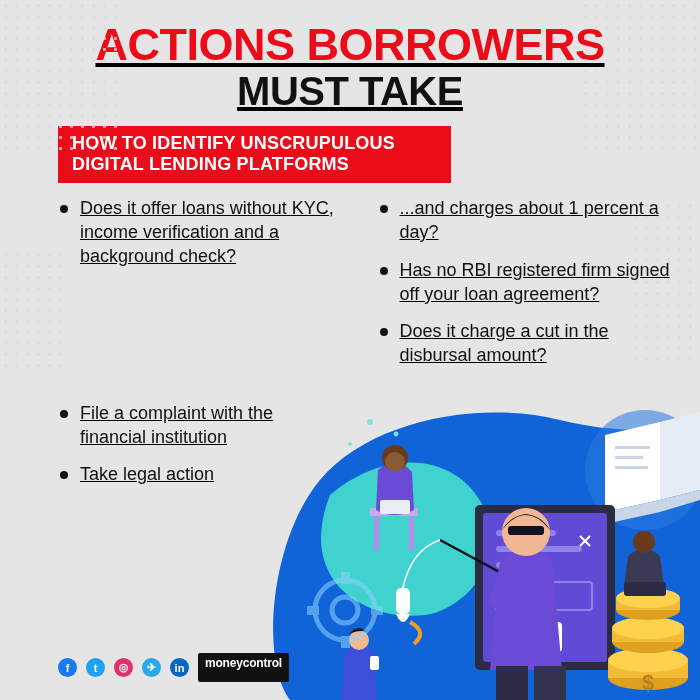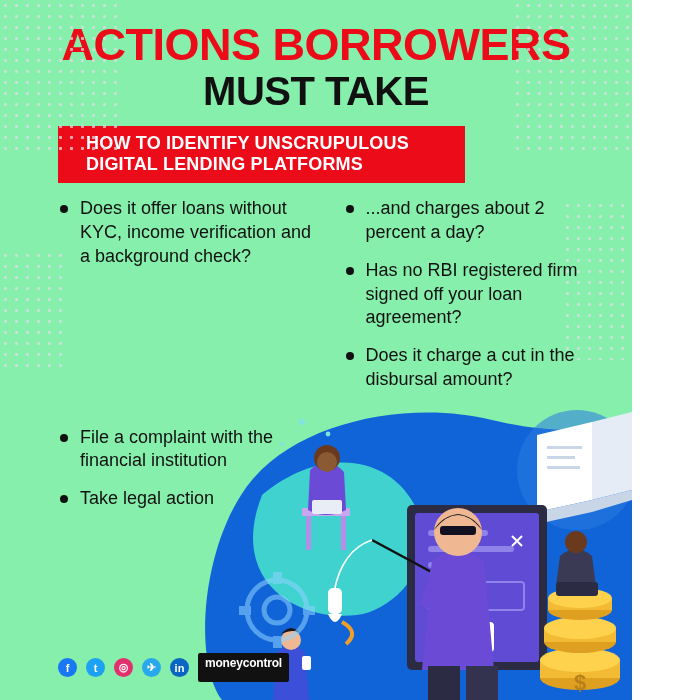--- a/index.html
+++ b/index.html
@@ -10,24 +10,25 @@
     width: 700px;
     height: 700px;
     font-family: "Liberation Sans", sans-serif;
     background: #ffffff;
     overflow: hidden;
     position: relative;
   }
 
   #poster {
     position: relative;
-    width: 632px;
+    width: 700px;
     height: 700px;
-    background: #86efac;
+    background: #e5e5e5;
     overflow: hidden;
+    text-decoration: underline;
   }
 
   
   .dots {
     position: absolute;
     background-image: radial-gradient(#d8dde4 1.4px, transparent 1.5px);
     background-size: 11px 11px;
     opacity: .75;
     pointer-events: none;
   }
@@ -59,21 +60,21 @@
     line-height: 1.05;
     margin-top: 2px;
   }
 
   
   .banner {
     background: #ec0b19;
     color: #ffffff;
     font-weight: bold;
     display: inline-block;
-    padding: 7px 14px 8px 28px;
+    padding: 7px 14px 8px 14px;
     line-height: 1.18;
     font-size: 18px;
     letter-spacing: .2px;
   }
   .banner-wrap {
     padding-left: 58px;
     margin-top: 14px;
   }
   .banner.two-line { max-width: 365px; }
 
@@ -189,21 +190,21 @@
   </div>
 
   <div class="columns">
     <div class="col">
       <ul class="bullets">
         <li>Does it offer loans without KYC, income verification and a background check?</li>
       </ul>
     </div>
     <div class="col">
       <ul class="bullets">
-        <li>...and charges about 2 percent a day?</li>
+        <li>...and charges about 1 percent a day?</li>
         <li>Has no RBI registered firm signed off your loan agreement?</li>
         <li>Does it charge a cut in the disbursal amount?</li>
       </ul>
     </div>
   </div>
 
   <div class="lower">
 
     <div class="lower-list">
       <ul class="bullets">

